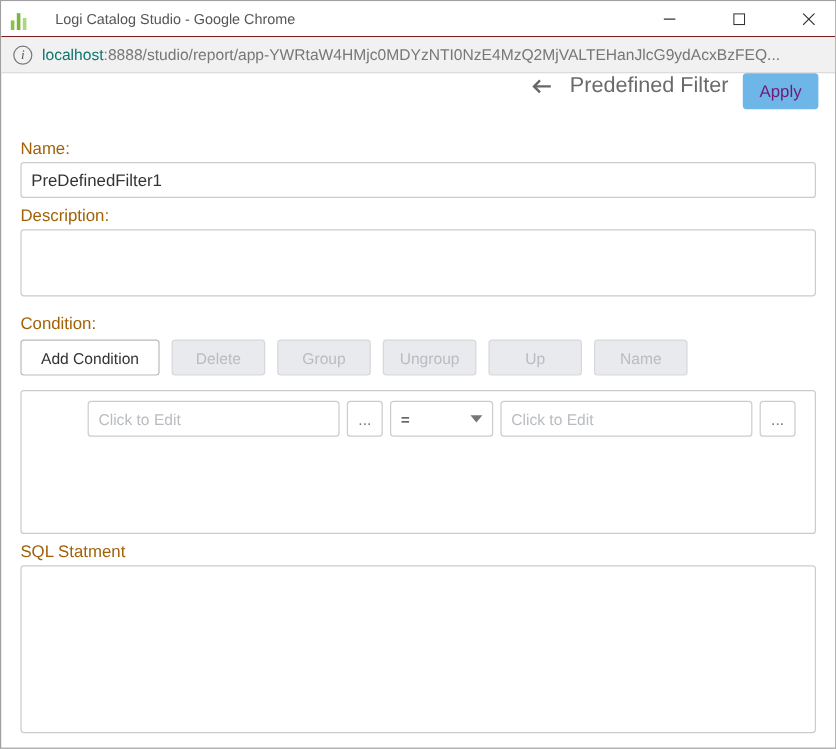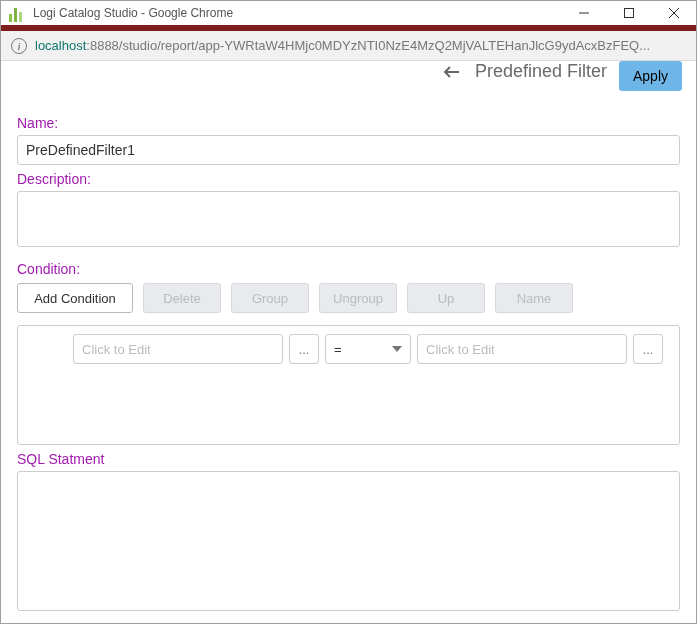--- a/index.html
+++ b/index.html
@@ -13,21 +13,22 @@
     height: 624px;
     border: 1px solid #a0a0a0;
     overflow: hidden;
   }
   
   .titlebar {
     height: 30px;
     background: #fff;
     display: flex;
     align-items: center;
-    border-bottom: 6px solid #7f1d1d;
+    border-bottom: 1px solid #7f1d1d;
+    gap: 13px;
   }
   .titlebar .app-icon {
     width: 18px; height: 18px;
     margin: 0 6px 0 8px;
     display: flex;
     align-items: flex-end;
     gap: 2px;
   }
   .titlebar .app-icon span { display:block; width:3px; }
   .titlebar .app-icon .b1 { height:8px; background:#8bc34a; }
@@ -82,34 +83,34 @@
     width: 22px; height:22px;
     display:flex; align-items:center; justify-content:center;
     color:#666;
   }
   .page-header .page-title {
     font-size: 18px;
     color:#6a6a6a;
   }
   .page-header .apply-btn {
     background:#6fb6e8;
-    color:#000000;
+    color:#701a75;
     border:none;
     border-radius:3px;
     padding: 7px 14px;
     font-size:14px;
     cursor:pointer;
   }
 
   .content {
     padding: 0 16px 16px 16px;
   }
   .field-label {
     font-size: 14px;
-    color:#a21caf;
+    color:#a16207;
     margin: 6px 0 4px 0;
   }
   .text-input {
     width:100%;
     height: 30px;
     border:1px solid #ccc;
     border-radius:3px;
     padding: 4px 8px;
     font-size:14px;
     color:#333;

